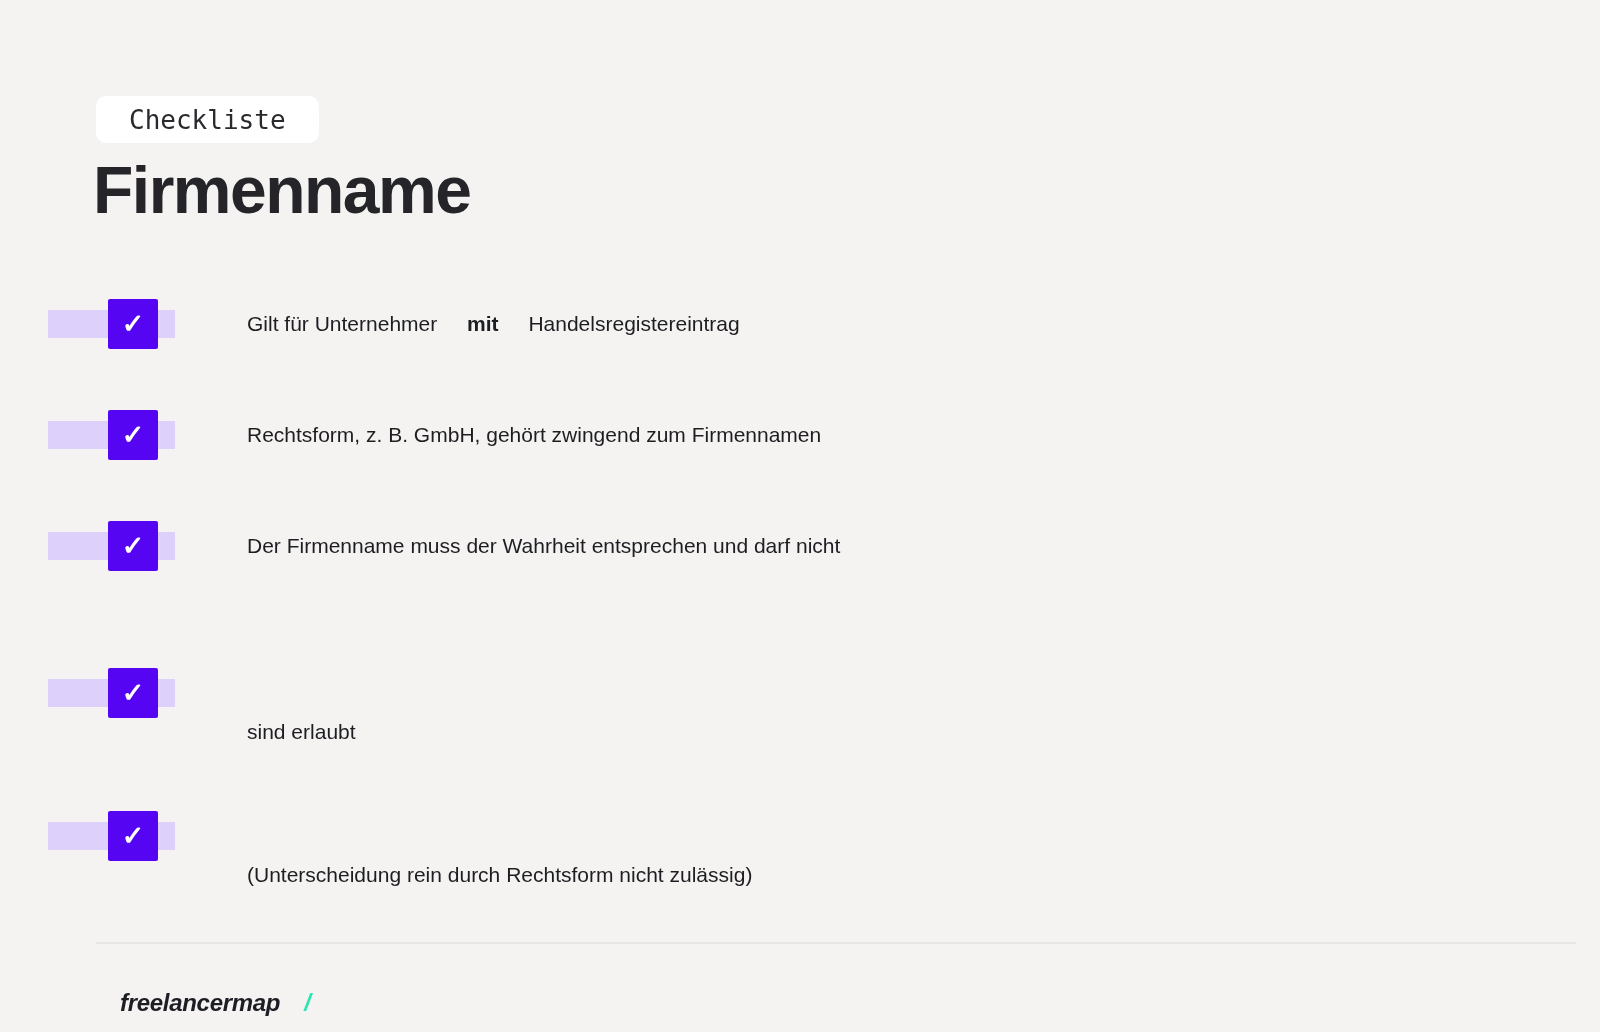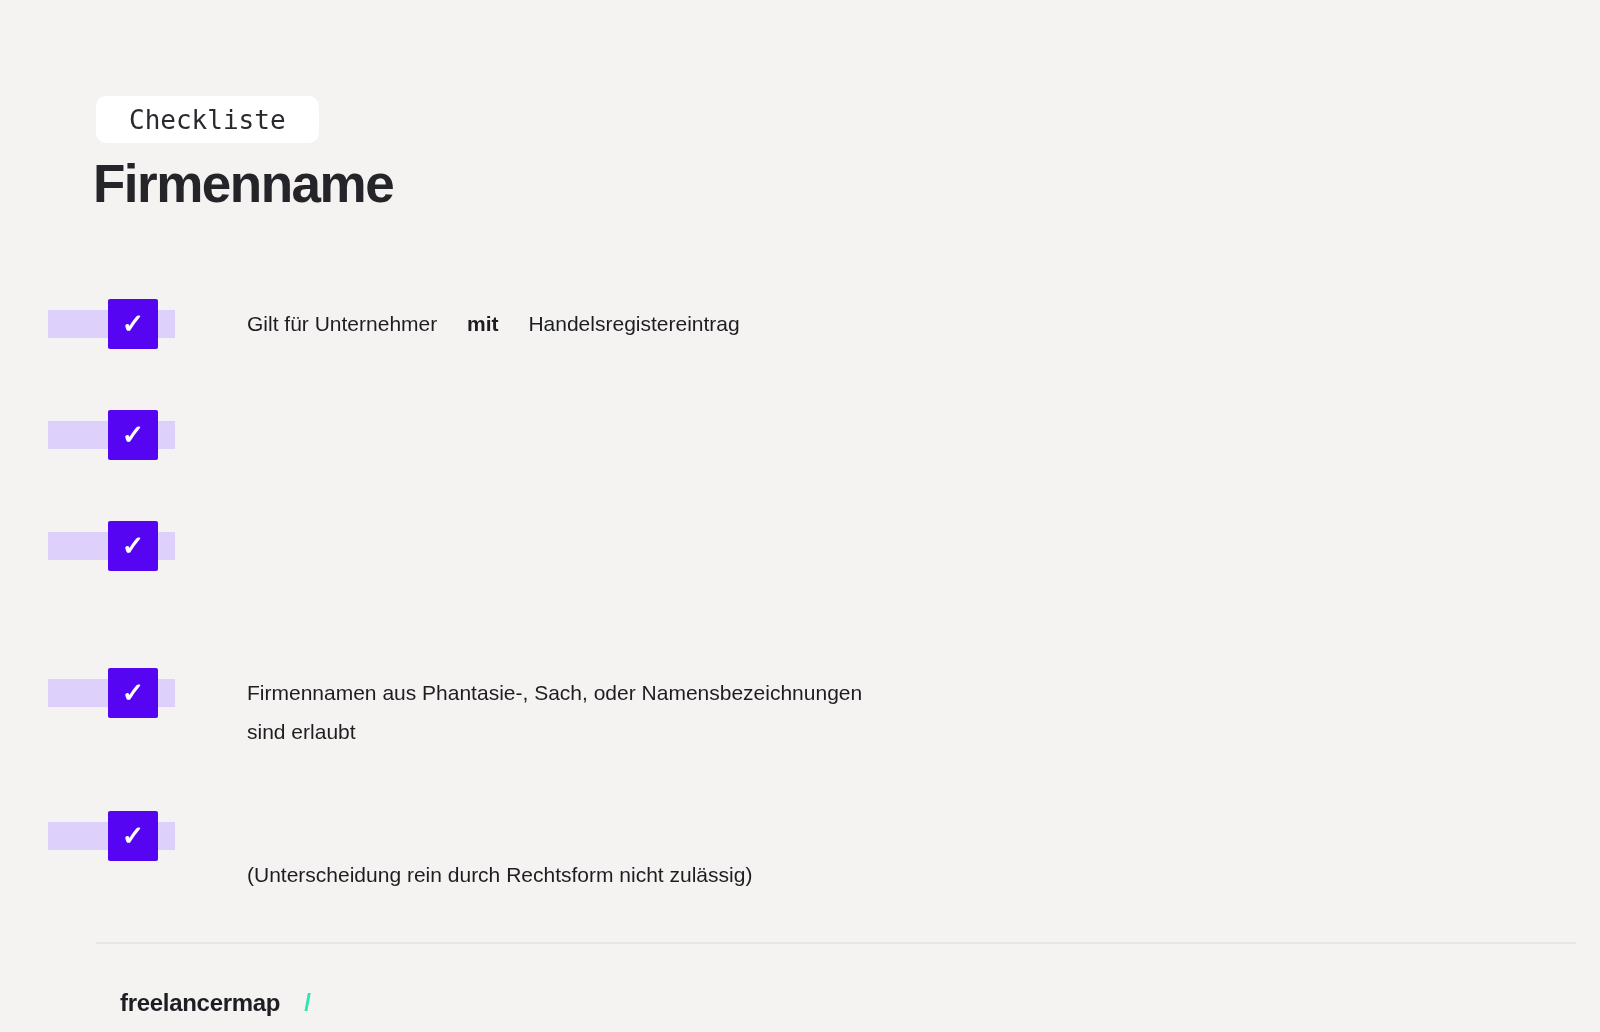--- a/index.html
+++ b/index.html
@@ -37,21 +37,21 @@
   }
   .badge-label {
     font-family: "DejaVu Sans Mono", monospace;
     font-size: 26px;
     color: #2a2a2e;
   }
   .page-title {
     position: absolute;
     left: 57px;
     top: 121px;
-    font-size: 53px;
+    font-size: 66px;
     font-weight: 800;
     letter-spacing: -1.5px;
     color: #252529;
     line-height: 1;
   }
   .item {
     position: absolute;
     left: 0;
     width: 1600px;
     height: 50px;
@@ -103,20 +103,21 @@
     width: 1480px;
     height: 2px;
     background: var(--divider);
   }
   .footer {
     position: absolute;
     left: 60px;
     top: 941px;
     display: flex;
     align-items: center;
+    font-style: italic;
   }
   .logo {
     font-size: 24px;
     font-weight: 700;
     letter-spacing: -0.3px;
     color: #1d1d24;
     white-space: nowrap;
   }
   .logo-slash {
     color: var(--logo-slash-teal);
@@ -145,36 +146,37 @@
     <span class="check-glyph">✓</span>
   </div>
   <div class="item-text"><span>Gilt für Unternehmer </span><strong>mit</strong><span> Handelsregistereintrag</span></div>
 </div>
 
 <div class="item item-2">
   <div class="marker-bar"></div>
   <div class="checkbox">
     <span class="check-glyph">✓</span>
   </div>
+  <div class="item-text"><span>Rechtsform, z. B. GmbH, gehört zwingend zum Firmennamen</span></div>
 </div>
 
 <div class="item item-3">
   <div class="marker-bar"></div>
   <div class="checkbox">
     <span class="check-glyph">✓</span>
   </div>
-  <div class="item-text"><br></div>
+  <div class="item-text"><span>Der Firmenname muss der Wahrheit entsprechen und darf nicht</span><br></div>
 </div>
 
 <div class="item item-4">
   <div class="marker-bar"></div>
   <div class="checkbox">
     <span class="check-glyph">✓</span>
   </div>
-  <div class="item-text"><span>Firmennamen aus Phantasie-, Sach, oder Namensbezeichnungen</span><br><span>sind erlaubt</span></div>
+  <div class="item-text"><br><span>sind erlaubt</span></div>
 </div>
 
 <div class="item item-5">
   <div class="marker-bar"></div>
   <div class="checkbox">
     <span class="check-glyph">✓</span>
   </div>
   <div class="item-text"><br><span>(Unterscheidung rein durch Rechtsform nicht zulässig)</span></div>
 </div>
 

